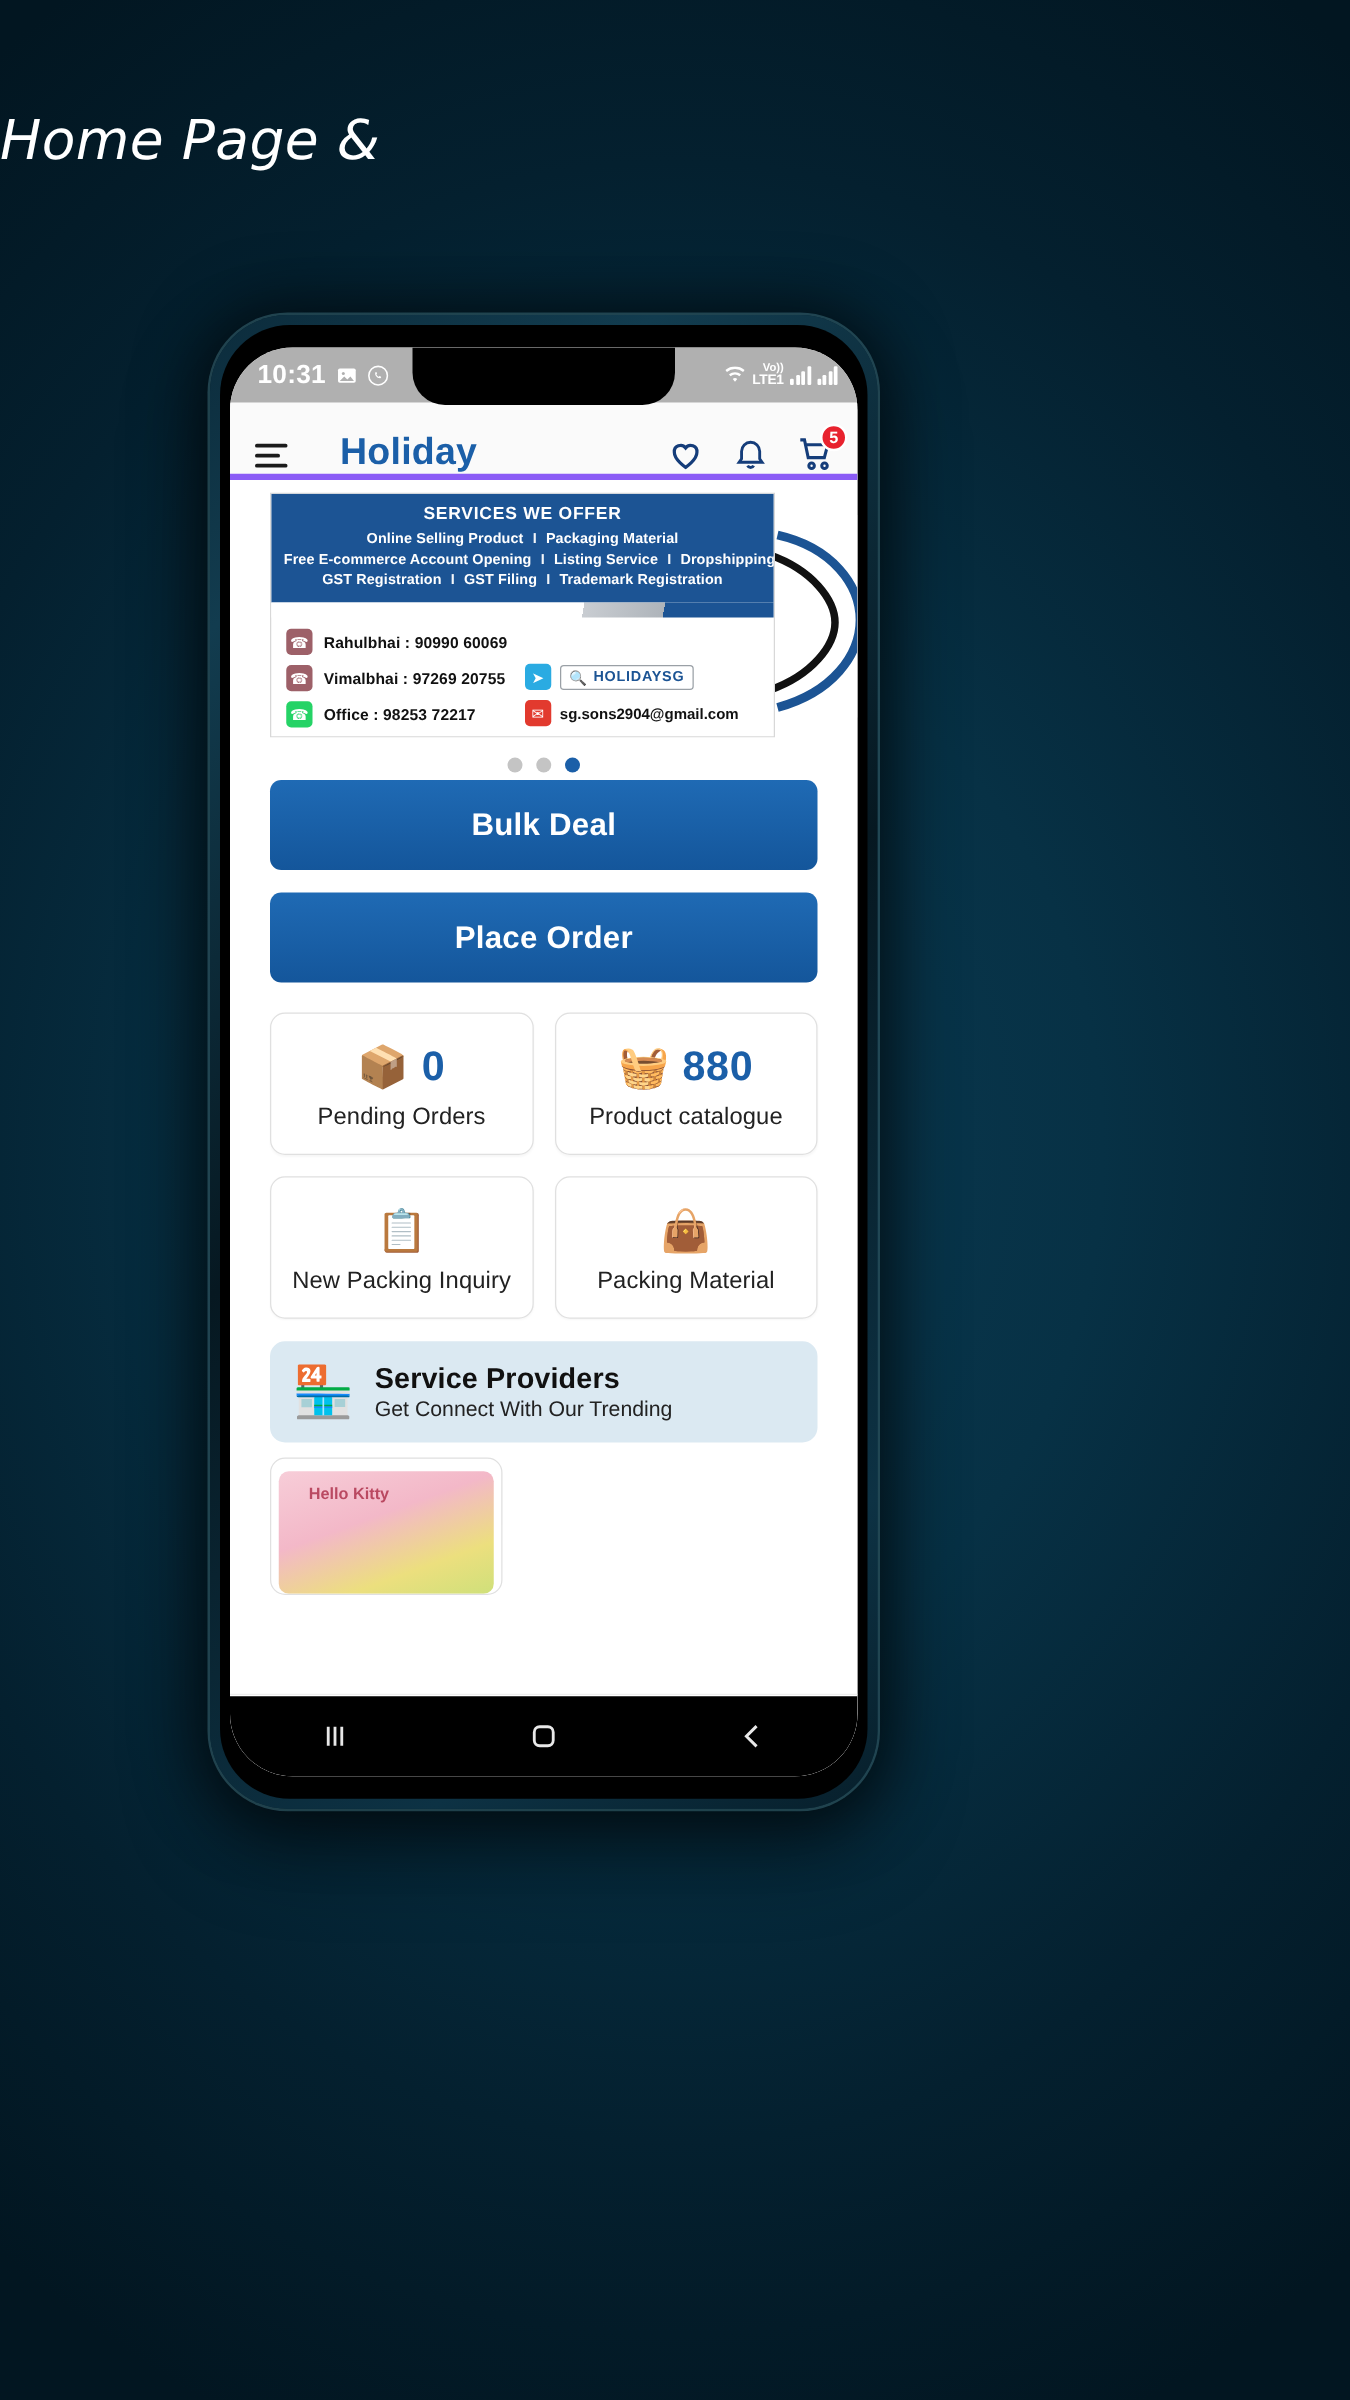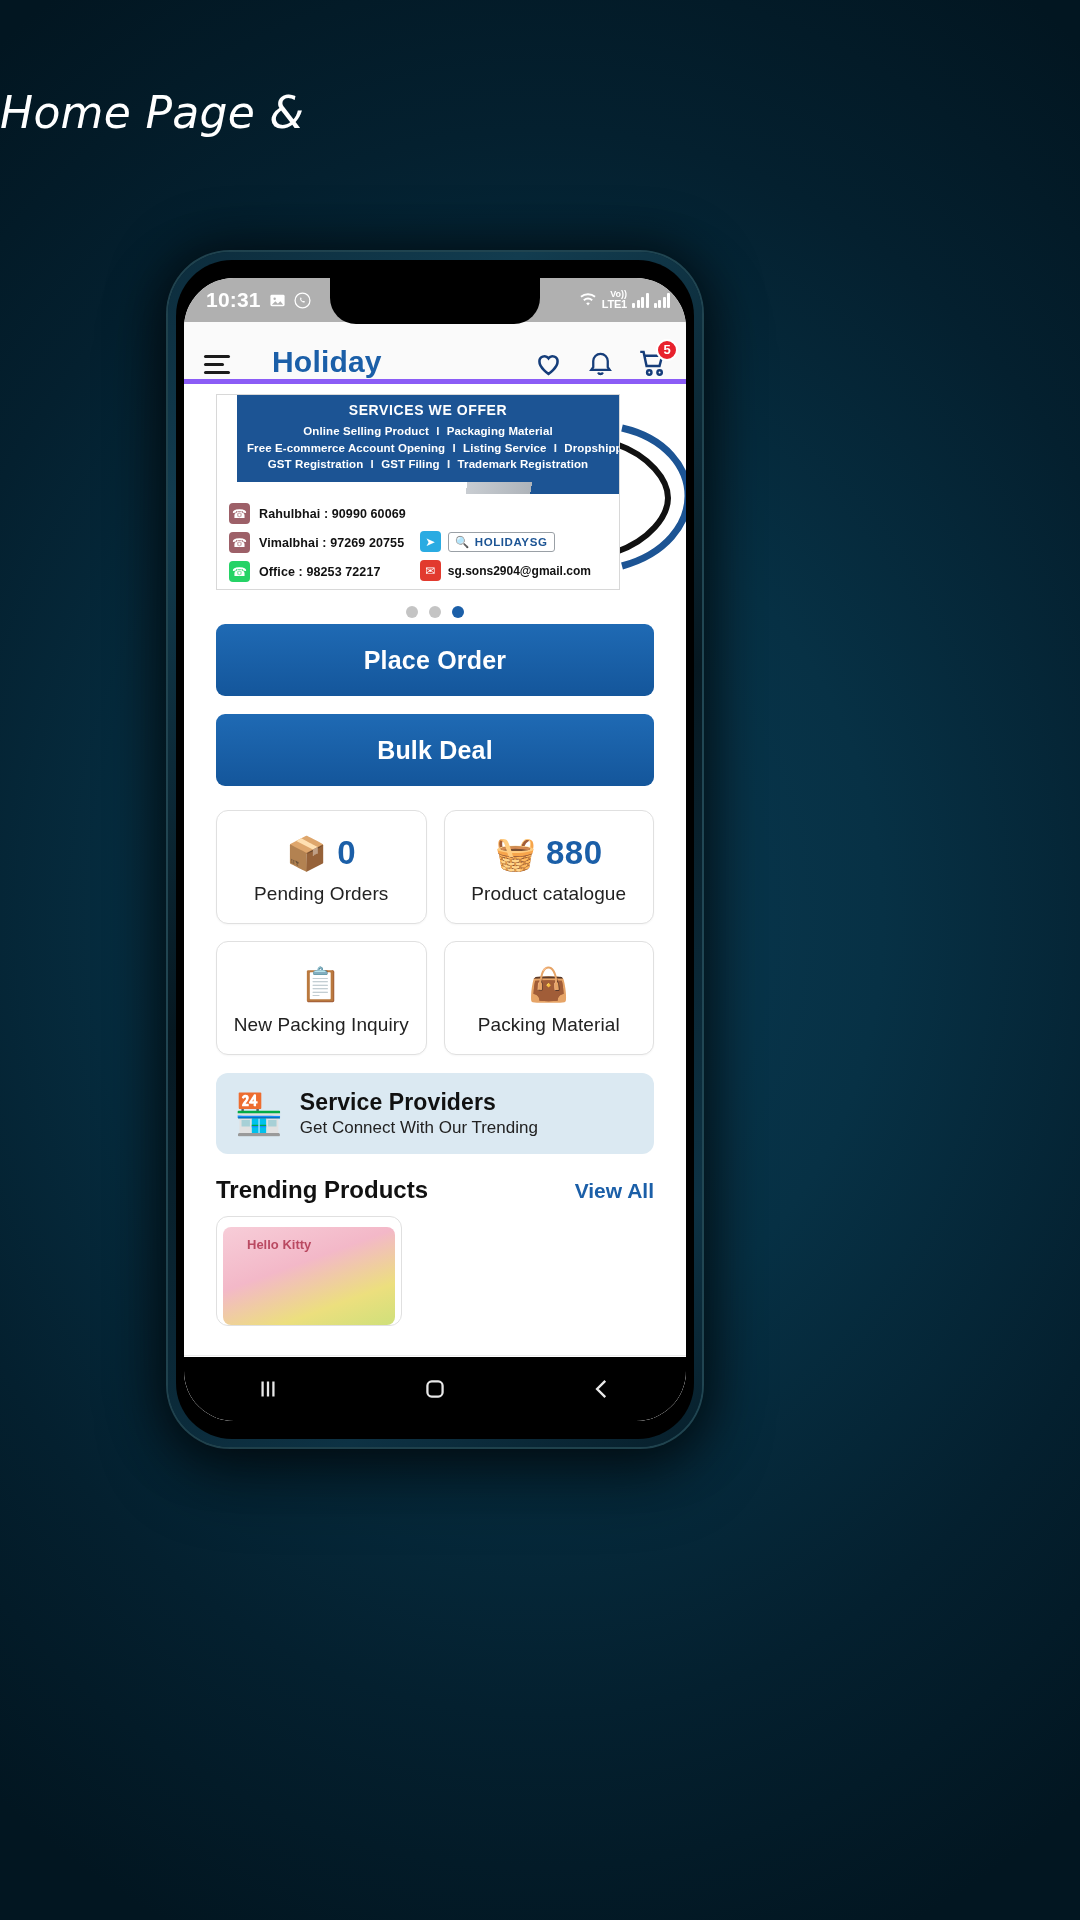--- a/index.html
+++ b/index.html
@@ -131,21 +131,20 @@
     position:absolute; left:32px; top:0;
     width:404px; height:196px;
     background:#fff;
     border:1px solid #d8d8d8;
     overflow:hidden;
   }
   .ad-head {
     background:#1c5494; color:#fff;
     padding:7px 10px 9px 10px;
     text-align:center;
-    margin-left:20px;
   }
   .ad-title {
     font-size:14px; font-weight:700; letter-spacing:0.6px;
     margin-bottom:5px;
   }
   .ad-line {
     font-size:11.5px; font-weight:600; line-height:1.45;
     letter-spacing:0.1px; white-space:nowrap;
   }
   .ad-sep { opacity:0.95; padding:0 4px; font-weight:700; }
@@ -435,22 +434,22 @@
 
         </div>
         <div class="dots">
           <span class="dot"></span>
           <span class="dot"></span>
           <span class="dot on"></span>
         </div>
       </div>
 
       <div class="bigbtns">
+        <div class="bigbtn">Bulk Deal</div>
         <div class="bigbtn">Place Order</div>
-        <div class="bigbtn">Bulk Deal</div>
       </div>
 
       <div class="grid">
         <div class="cell">
           <div class="cell-top">
             <span class="cell-emoji">📦</span>
             <span class="cell-num">0</span>
           </div>
           <div class="cell-label">Pending Orders</div>
         </div>
@@ -478,24 +477,20 @@
       <div class="spwrap">
         <div class="sp">
           <span class="sp-emoji">🏪</span>
           <div>
             <div class="sp-title">Service Providers</div>
             <div class="sp-sub">Get Connect With Our Trending</div>
           </div>
         </div>
       </div>
 
-      <div class="trend">
-        <span class="trend-title">Trending Products</span>
-        <span class="trend-link">View All</span>
-      </div>
       <div class="prodrow">
         <div class="prodcard">
           <div class="prodimg"></div>
         </div>
       </div>
 
     </div>
 
     <div class="bottomnav">
       <div class="navitem">

